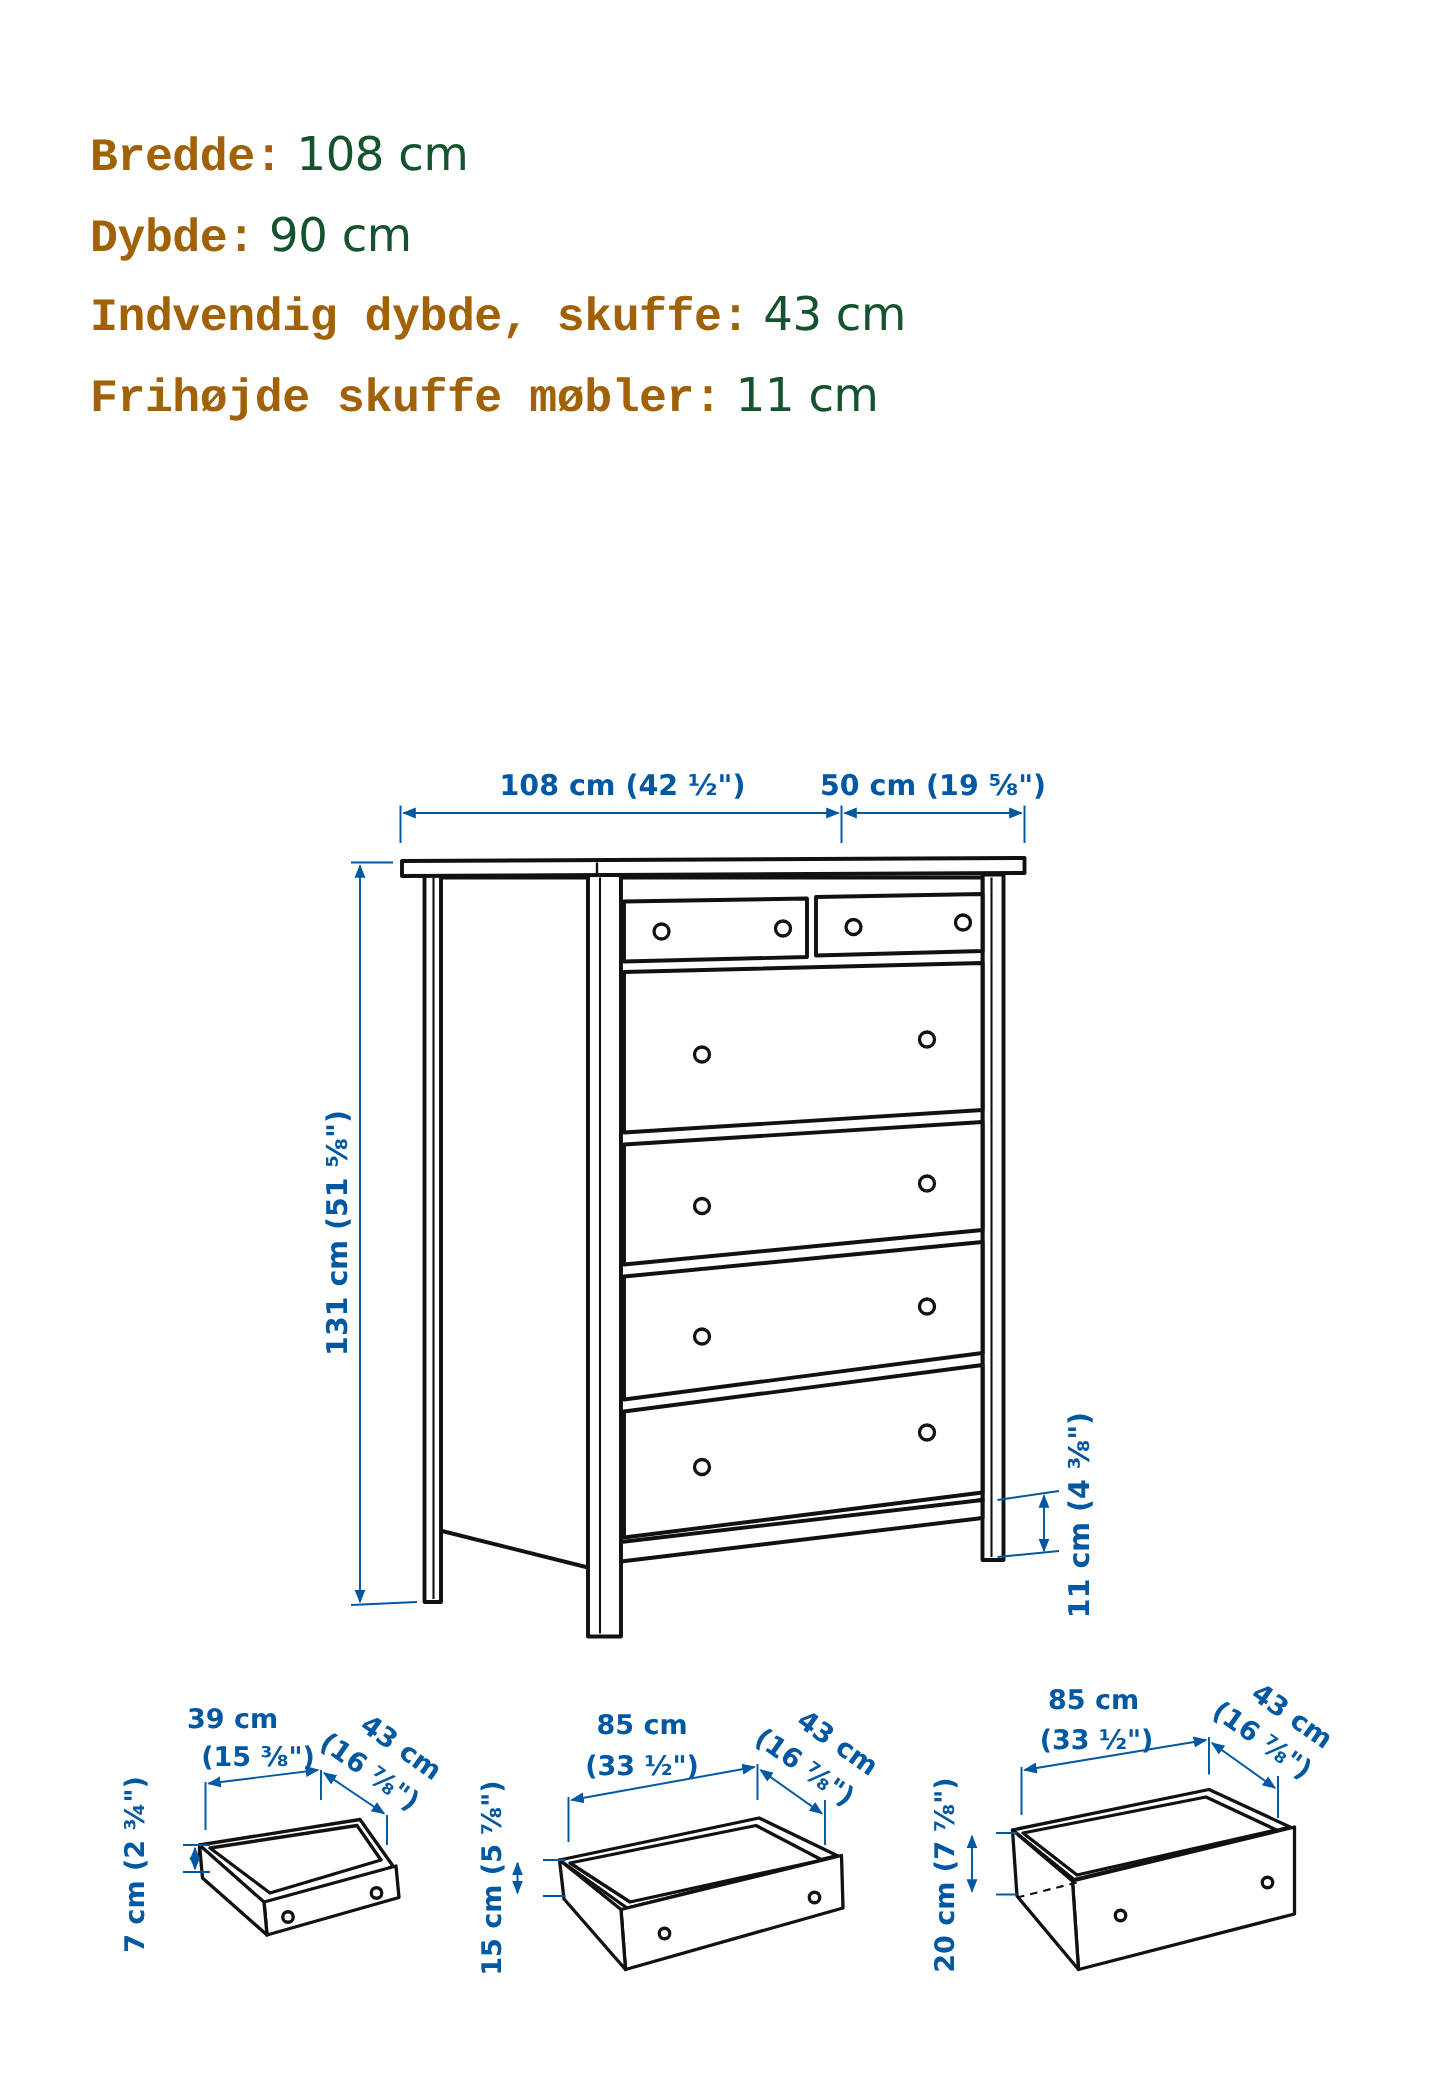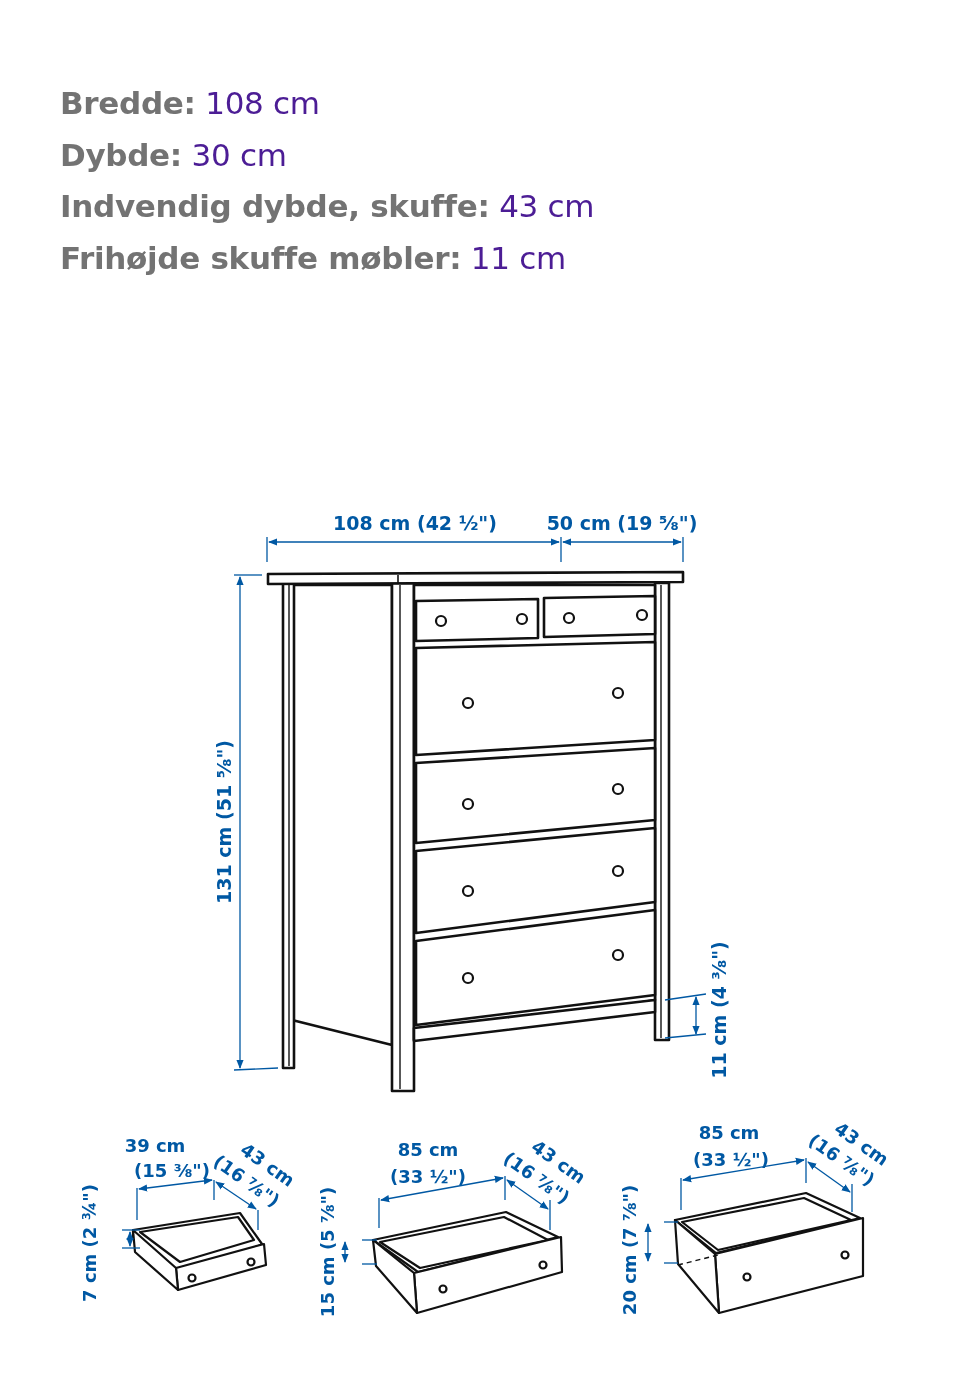--- a/index.html
+++ b/index.html
@@ -1,30 +1,30 @@
 <!DOCTYPE html>
 <html><head>
 <meta charset="utf-8">
 <style>
   html, body { margin: 0; padding: 0; background: #ffffff; }
   body { width: 960px; height: 1386px; position: relative; overflow: hidden; font-family: "DejaVu Sans", sans-serif; }
   .specs { position: absolute; left: 60px; top: 78px; }
   .spec-row { font-size: 31px; line-height: 51.5px; color: #484848; white-space: nowrap; letter-spacing: -0.3px; }
-  .spec-label { font-weight: bold; color: #737373; }
-  .spec-value { font-weight: normal; color: #4c1d95; }
+  .spec-label { font-weight: bold; color: #a16207; font-family: Liberation Mono, monospace; }
+  .spec-value { font-weight: normal; color: #14532d; }
   svg.diagram { position: absolute; left: 0; top: 0; }
   .dim { fill: #0058a3; font-family: "DejaVu Sans", sans-serif; font-weight: bold; font-size: 19px; }
   .dim-sm { fill: #0058a3; font-family: "DejaVu Sans", sans-serif; font-weight: bold; font-size: 18px; }
 </style>
 </head>
 <body>
 
 <div class="specs">
   <div class="spec-row"><span class="spec-label">Bredde:</span> <span class="spec-value">108 cm</span></div>
-  <div class="spec-row"><span class="spec-label">Dybde:</span> <span class="spec-value">30 cm</span></div>
+  <div class="spec-row"><span class="spec-label">Dybde:</span> <span class="spec-value">90 cm</span></div>
   <div class="spec-row"><span class="spec-label">Indvendig dybde, skuffe:</span> <span class="spec-value">43 cm</span></div>
   <div class="spec-row"><span class="spec-label">Frihøjde skuffe møbler:</span> <span class="spec-value">11 cm</span></div>
 </div>
 
 <svg class="diagram" width="960" height="1386" viewBox="0 0 960 1386" xmlns="http://www.w3.org/2000/svg">
   <defs>
     <marker id="arr" viewBox="0 0 10 10" refX="9" refY="5" markerWidth="7" markerHeight="7" orient="auto-start-reverse">
       <path d="M0,1 L10,5 L0,9 z" fill="#0058a3"></path>
     </marker>
   </defs>

